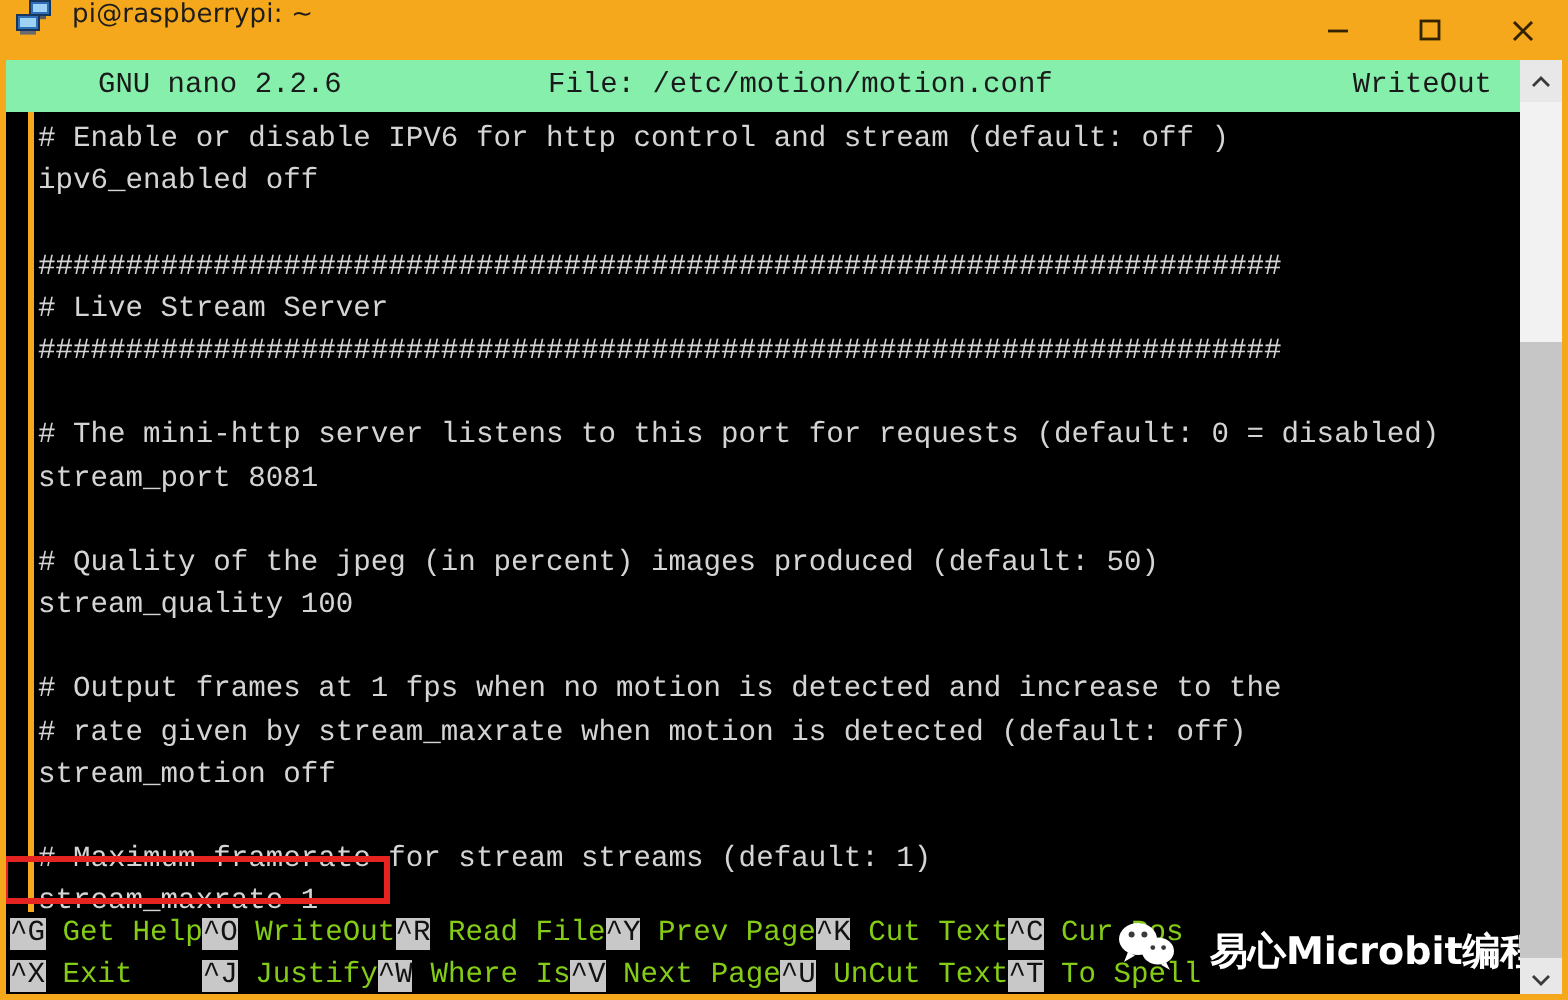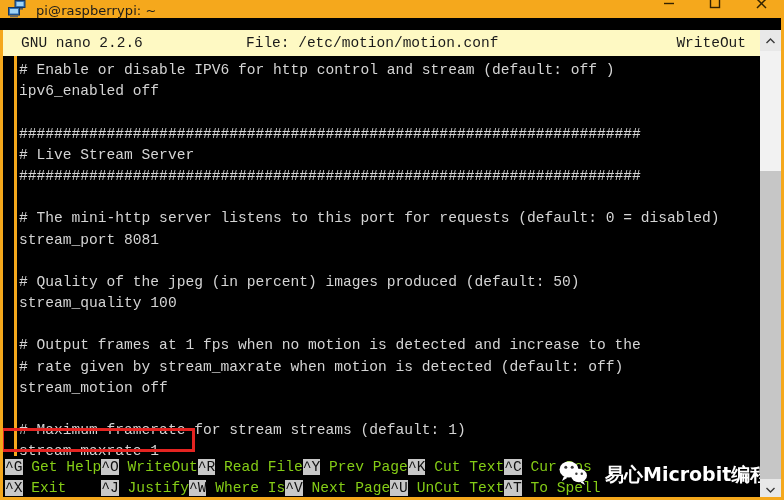--- a/index.html
+++ b/index.html
@@ -17,24 +17,24 @@
     height: 500px;
     overflow: hidden;
     background: #000000;
   }
 
   
   .titlebar {
     position: absolute;
     left: 0; top: 0;
     width: 784px;
-    height: 18px;
+    height: 30px;
     background: #f5a81c;
     display: flex;
-    align-items: flex-end;
+    align-items: flex-start;
     box-sizing: border-box;
   }
   .title-icon {
     width: 22px;
     height: 18px;
     margin-left: 8px;
     margin-right: 6px;
     position: relative;
     flex: 0 0 auto;
   }
@@ -59,24 +59,25 @@
     justify-content: center;
   }
   .win-btn svg { display: block; }
 
   
   .nano-header {
     position: absolute;
     left: 0; top: 30px;
     width: 784px;
     height: 26px;
-    background: #fef9c3;
+    background: #86efac;
     box-sizing: border-box;
     border-left: 3px solid #f5a81c;
     border-right: 0;
+    padding-left: 28px;
   }
   .nano-header .hdr-inner {
     position: relative;
     width: 100%;
     height: 26px;
     font-family: "Liberation Mono", monospace;
     font-size: 14.5px;
     color: #1a1a1a;
     line-height: 26px;
     white-space: pre;

